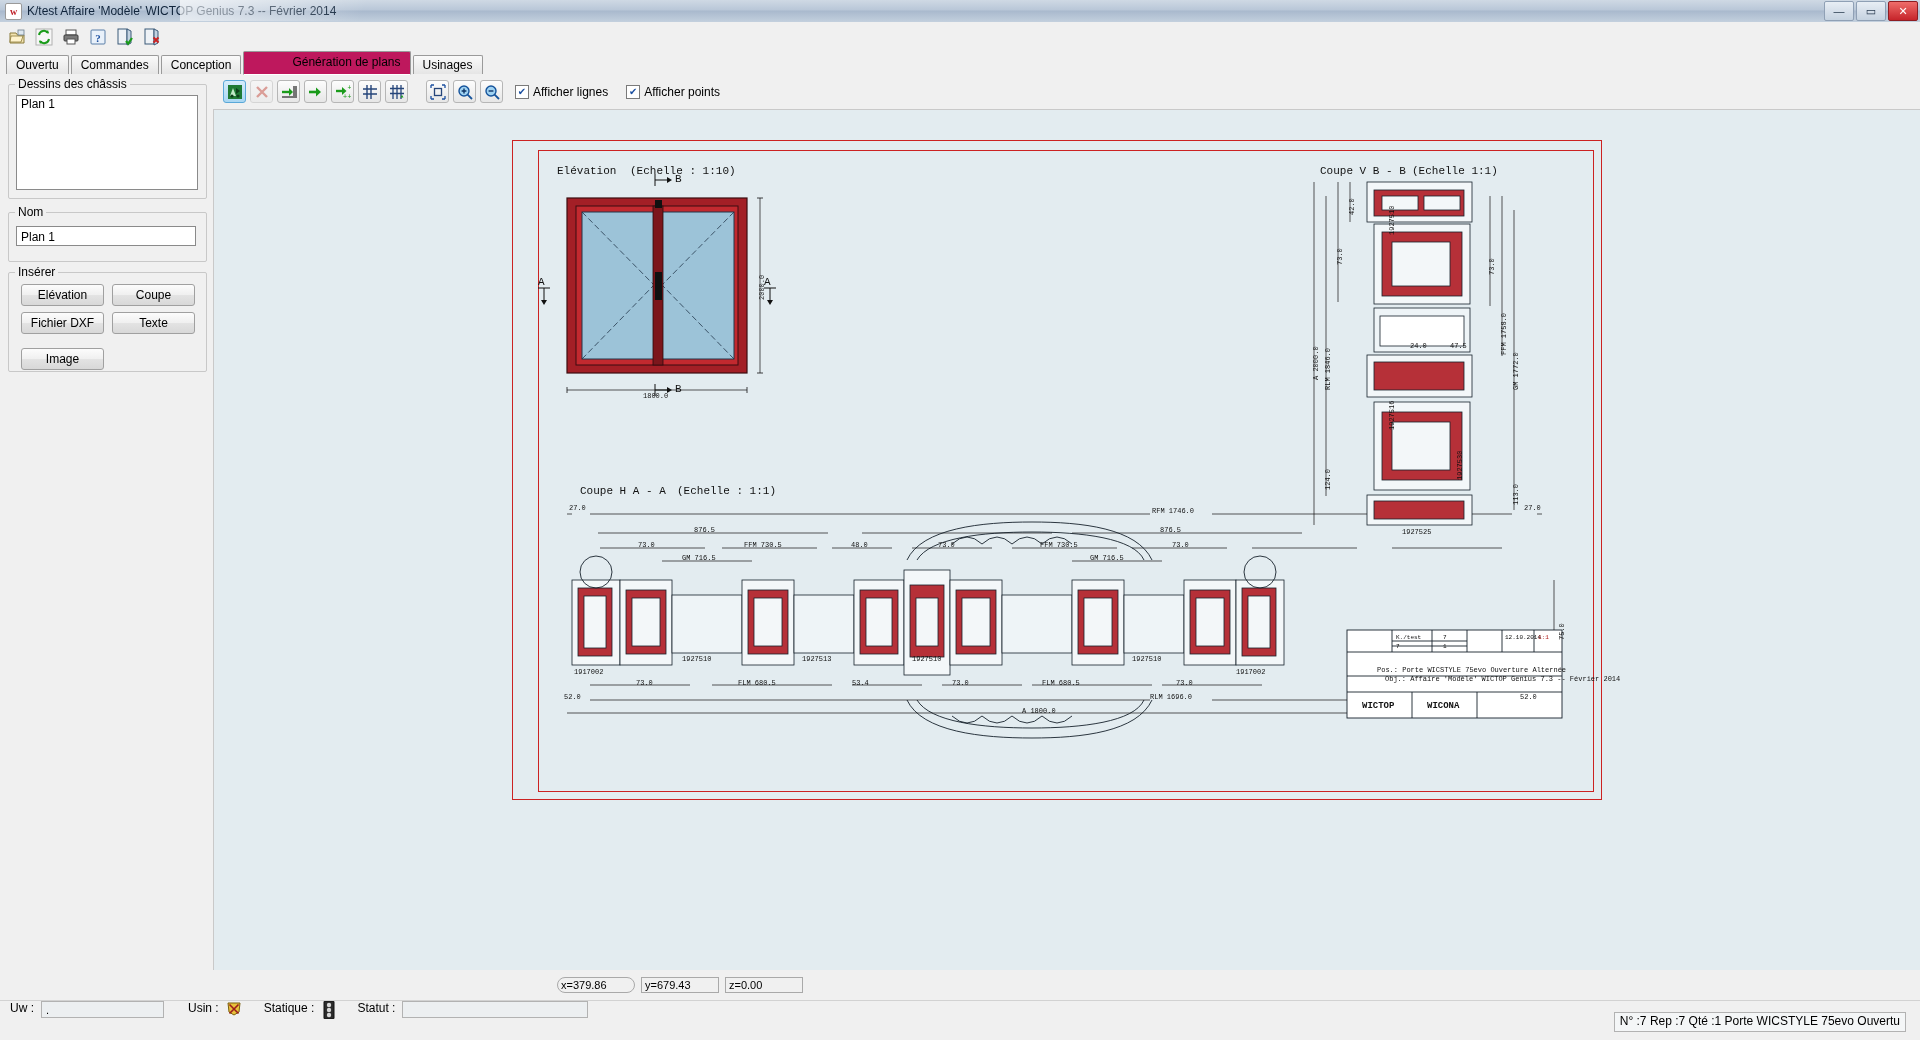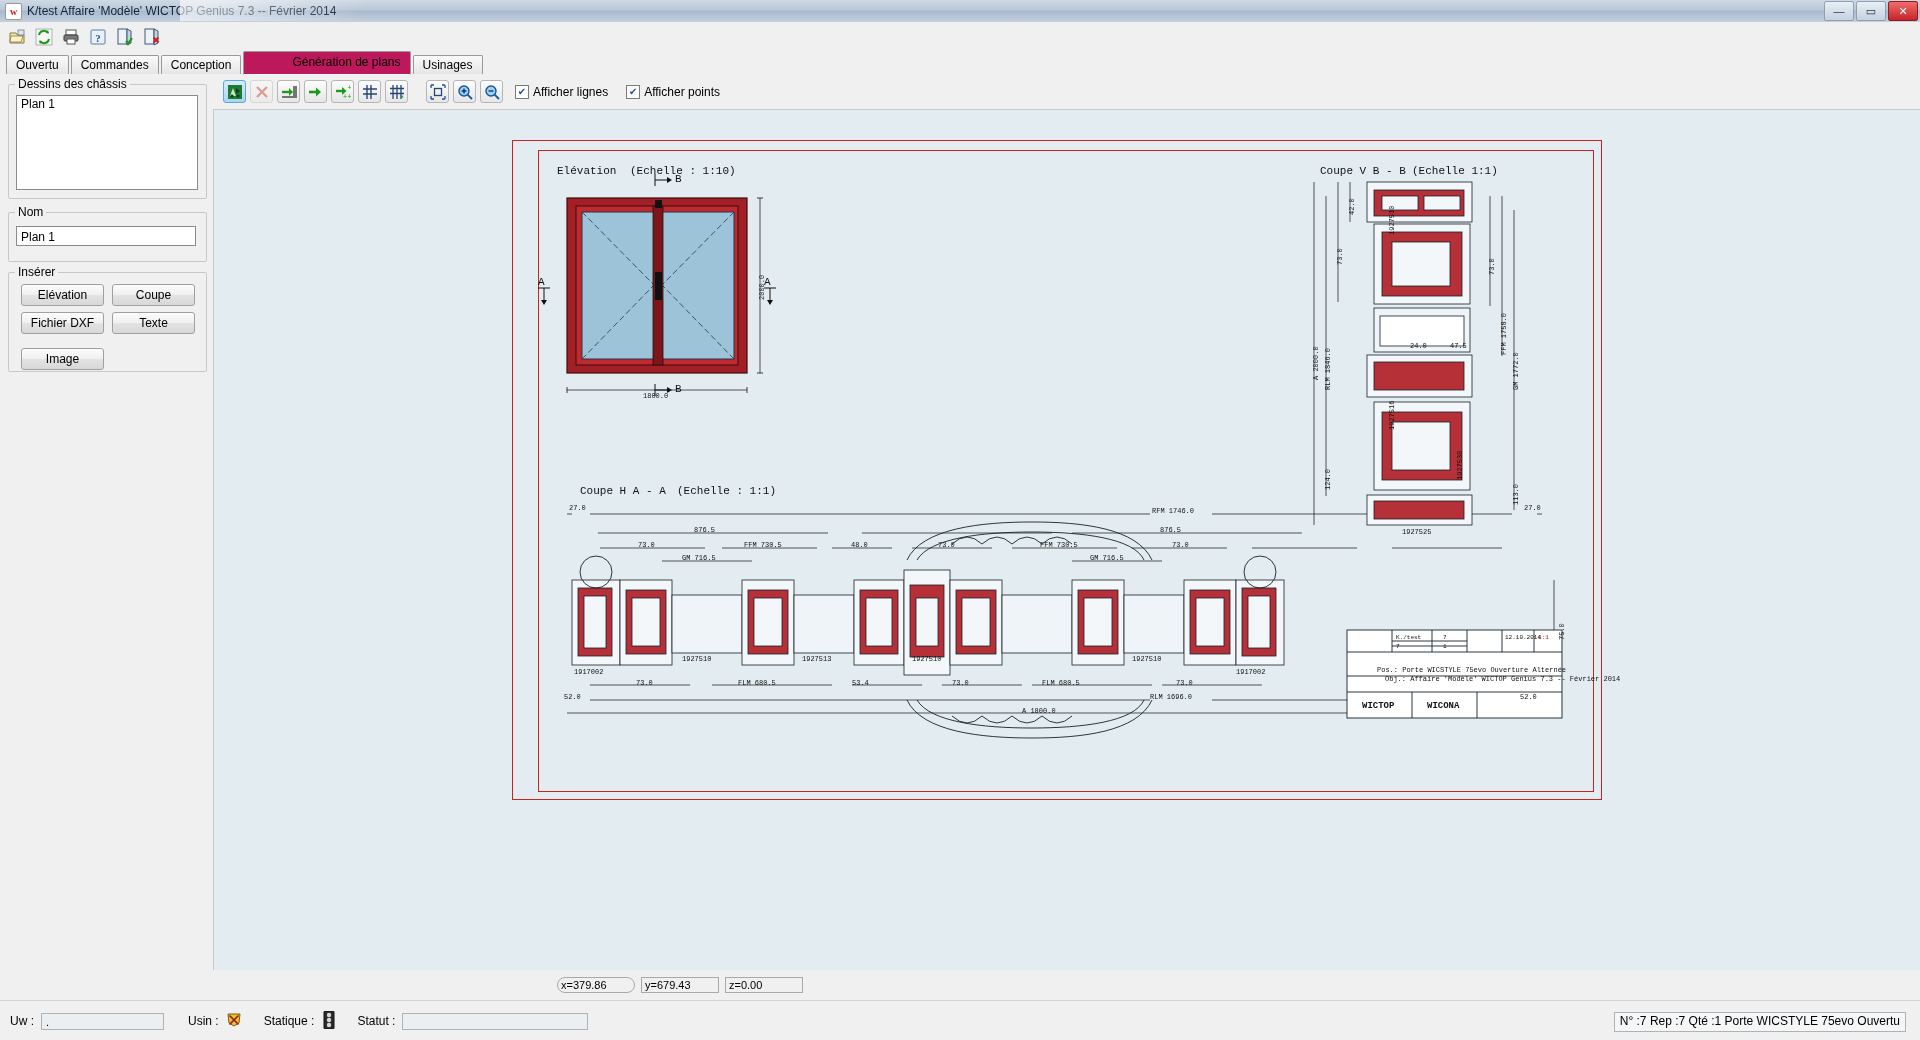--- a/index.html
+++ b/index.html
@@ -151,21 +151,21 @@
     margin-left:6px;width:78px;height:16px;background:#f0f0f0;
     border:1px solid #a9a9a9;font-size:11px;padding:0 3px;line-height:15px;
     box-sizing:border-box;color:#000;
   }
   .coordrow .first{margin-left:344px;border-radius:8px;}
 
   
   .statusbar{
     position:absolute;left:0;top:1000px;width:1920px;height:40px;
     background:#f0f0f0;border-top:1px solid #d2d2d2;
-    display:flex;align-items:center;
+    display:flex;align-items:flex-start;
   }
   .slabel{font-size:12px;margin-left:10px;}
   .sfield{
     margin-left:7px;height:17px;background:#eceff1;border:1px solid #b2b2b2;
     font-size:11px;padding:0 4px;line-height:16px;box-sizing:border-box;color:#000;
   }
   .statusright{
     position:absolute;right:14px;top:11px;height:18px;
     border:1px solid #b2b2b2;background:#f4f6f7;
     font-size:12px;padding:0 5px;line-height:17px;white-space:nowrap;

